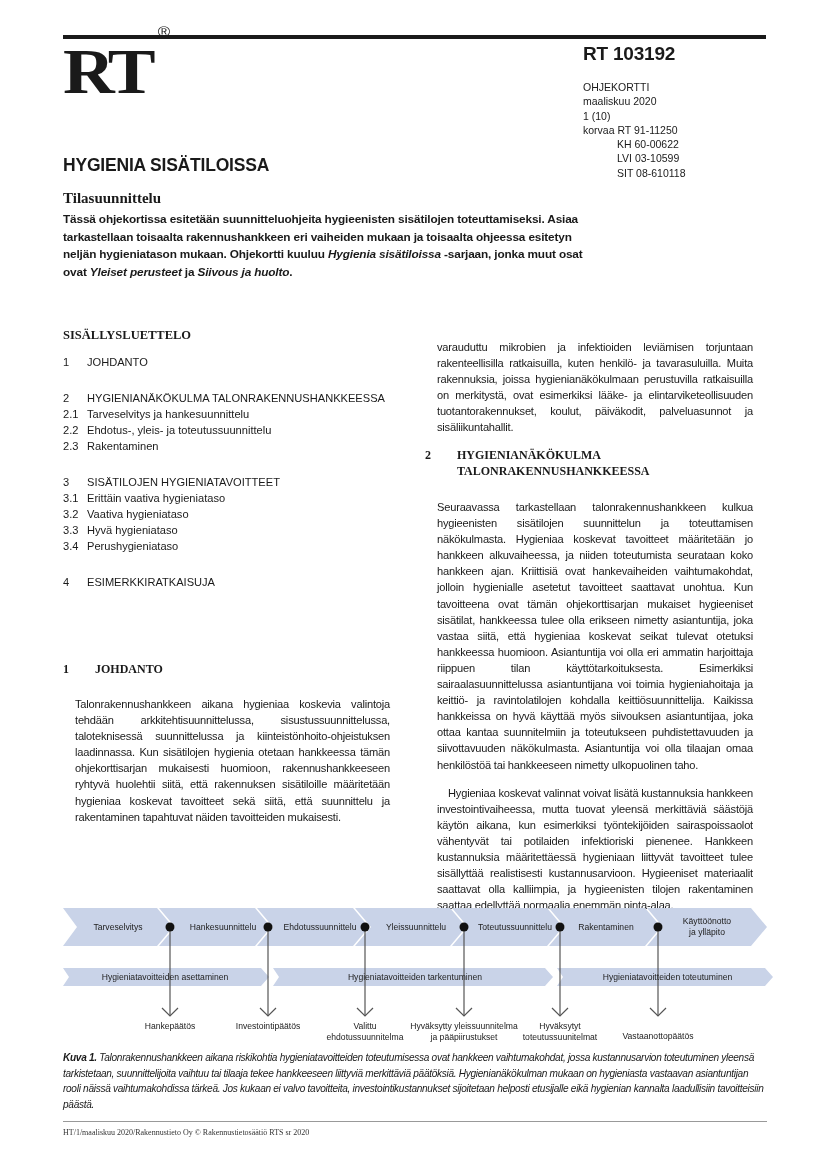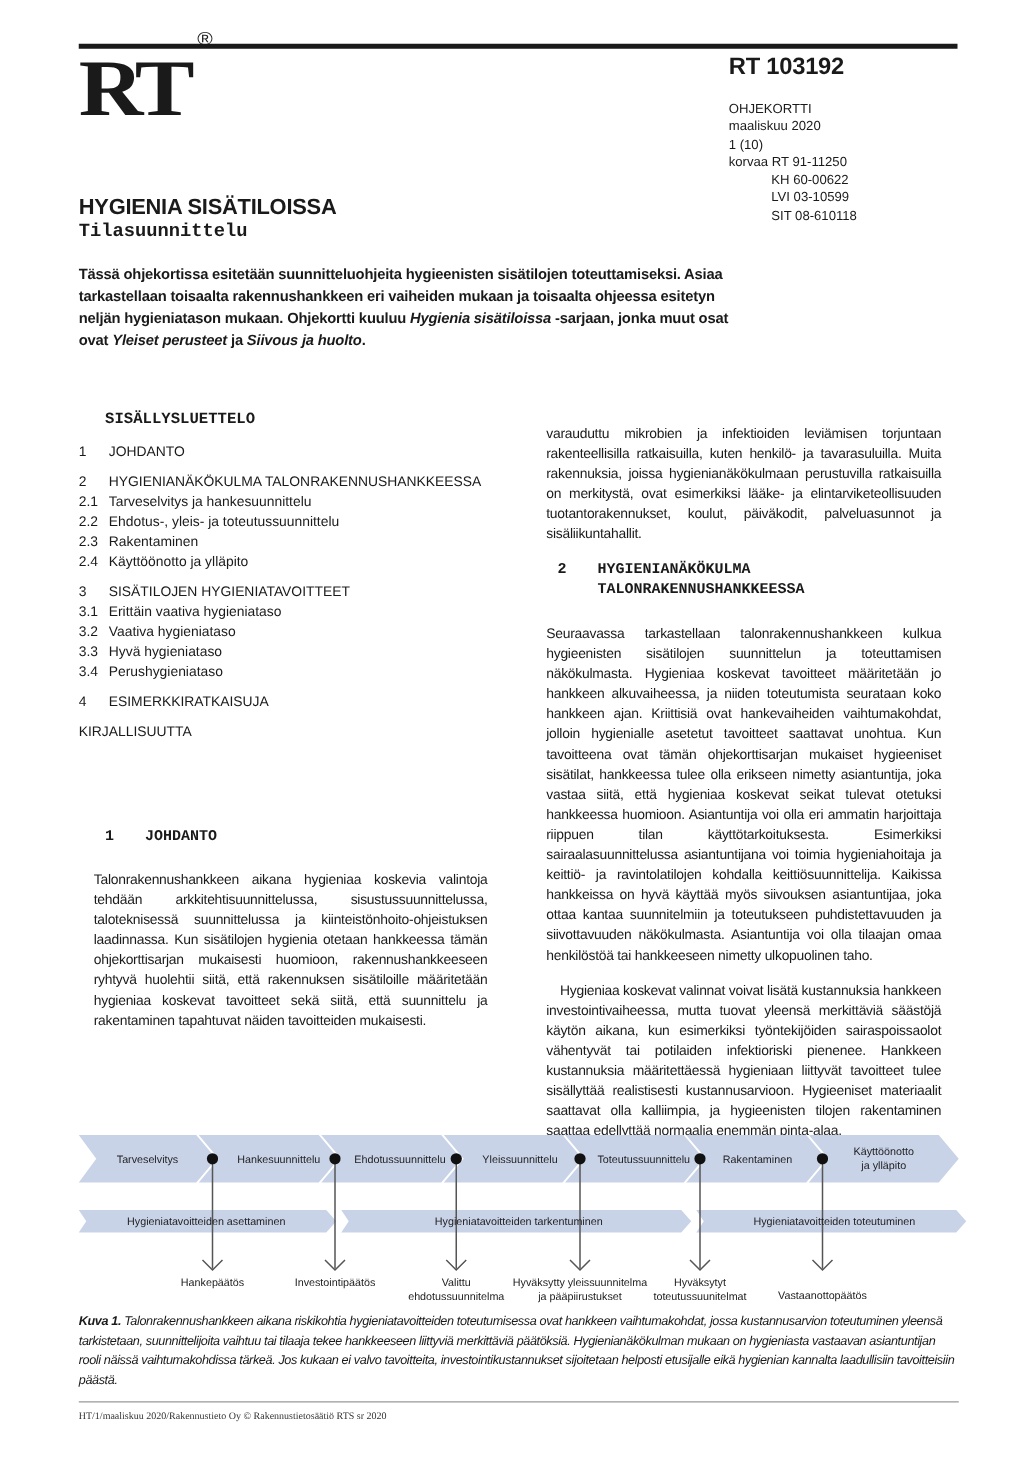--- a/index.html
+++ b/index.html
@@ -6,32 +6,32 @@
   body{width:827px;height:1169px;position:relative;overflow:hidden;font-family:"DejaVu Sans Condensed","Liberation Sans",sans-serif;color:#1a1a1a;}
   .abs{position:absolute;}
   .topline{left:63px;top:35px;width:703px;height:4px;background:#1a1a1a;}
   .logo{left:63px;top:38px;font-family:"Liberation Serif",serif;font-weight:bold;font-size:64px;line-height:56px;letter-spacing:-4px;color:#1a1a1a;transform:scaleX(1.12);transform-origin:left;}
   .logo sup{font-size:15px;font-family:"Liberation Sans",sans-serif;font-weight:normal;letter-spacing:0;position:relative;top:-34px;margin-left:6px;}
   .docno{left:583px;top:43px;font-size:19px;font-weight:bold;font-family:"Liberation Sans",sans-serif;letter-spacing:-0.2px;}
   .meta{left:583px;top:80px;font-size:10.5px;line-height:14.3px;font-family:"Liberation Sans",sans-serif;}
   .meta div{white-space:nowrap;}
   .meta .ind{padding-left:34px;}
   .title{left:63px;top:155px;font-family:"Liberation Sans",sans-serif;font-weight:bold;font-size:17.5px;line-height:21px;letter-spacing:-0.2px;}
-  .subtitle{left:63px;top:176px;font-family:Liberation Mono, monospace;font-weight:bold;font-size:15px;line-height:20px;}
+  .subtitle{left:63px;top:188px;font-family:Liberation Serif, serif;font-weight:bold;font-size:15px;line-height:20px;}
   .lead{left:63px;top:211px;width:530px;font-family:"Liberation Sans",sans-serif;font-weight:bold;font-size:11.8px;line-height:17.6px;letter-spacing:-0.15px;}
   .lead i{font-style:italic;}
   .col{font-family:"Liberation Sans",sans-serif;font-size:11.1px;line-height:16.1px;letter-spacing:-0.2px;text-align:justify;}
   .colL{left:63px;width:339px;}
   .colR{left:425px;width:340px;}
-  .h2{font-family:Liberation Mono, monospace;font-weight:bold;font-size:12px;line-height:16px;margin-left:21px;}
+  .h2{font-family:Liberation Serif, serif;font-weight:bold;font-size:12px;line-height:16px;}
   .h2 .num{display:inline-block;width:32px;}
   .toc{left:63px;top:354px;font-family:"Liberation Sans",sans-serif;font-size:11.1px;line-height:16px;}
   .toc .row{white-space:nowrap;}
   .toc .num{display:inline-block;width:24px;}
-  .toc .gap{margin-top:8px;}
+  .toc .gap{margin-top:20px;}
   p{margin:12px;}
   .indent{text-indent:11px;}
   .caption{left:63px;top:1050px;width:704px;font-family:"Liberation Sans",sans-serif;font-style:italic;font-size:10.1px;line-height:15.6px;letter-spacing:-0.3px;}
   .caption b{font-style:italic;}
   .footline{left:63px;top:1121px;width:704px;height:1px;background:#999;}
   .footer{left:63px;top:1128px;font-family:Liberation Serif, serif;font-size:8px;color:#333;white-space:nowrap;}
   .diagram{left:55px;top:900px;width:725px;height:145px;}
   .dlabel{position:absolute;font-family:"Liberation Sans",sans-serif;font-size:8.6px;line-height:11px;color:#222;text-align:center;white-space:nowrap;}
 </style>
 </head>
@@ -55,28 +55,26 @@
 
 <div class="abs lead"><span>Tässä ohjekortissa esitetään suunnitteluohjeita hygieenisten sisätilojen toteuttamiseksi. Asiaa tarkastellaan toisaalta rakennushankkeen eri vaiheiden mukaan ja toisaalta ohjeessa esitetyn neljän hygieniatason mukaan. Ohjekortti kuuluu </span><i>Hygienia sisätiloissa</i><span> -sarjaan, jonka muut osat ovat </span><i>Yleiset perusteet</i><span> ja </span><i>Siivous ja huolto</i><span>.</span></div>
 
 <div class="abs h2" style="left:63px;top:327px;font-size:12.5px;">SISÄLLYSLUETTELO</div>
 <div class="abs toc">
   <div class="row"><span class="num">1</span><span>JOHDANTO</span></div>
   <div class="row gap"><span class="num">2</span><span>HYGIENIANÄKÖKULMA TALONRAKENNUSHANKKEESSA</span></div>
   <div class="row"><span class="num">2.1</span><span>Tarveselvitys ja hankesuunnittelu</span></div>
   <div class="row"><span class="num">2.2</span><span>Ehdotus-, yleis- ja toteutussuunnittelu</span></div>
   <div class="row"><span class="num">2.3</span><span>Rakentaminen</span></div>
-  <div class="row"><span class="num">2.4</span><span>Käyttöönotto ja ylläpito</span></div>
   <div class="row gap"><span class="num">3</span><span>SISÄTILOJEN HYGIENIATAVOITTEET</span></div>
   <div class="row"><span class="num">3.1</span><span>Erittäin vaativa hygieniataso</span></div>
   <div class="row"><span class="num">3.2</span><span>Vaativa hygieniataso</span></div>
   <div class="row"><span class="num">3.3</span><span>Hyvä hygieniataso</span></div>
   <div class="row"><span class="num">3.4</span><span>Perushygieniataso</span></div>
   <div class="row gap"><span class="num">4</span><span>ESIMERKKIRATKAISUJA</span></div>
-  <div class="row gap"><span>KIRJALLISUUTTA</span></div>
 </div>
 
 <div class="abs h2" style="left:63px;top:661px;"><span class="num">1</span><span>JOHDANTO</span></div>
 <div class="abs col colL" style="top:684px;">
   <p>Talonrakennushankkeen aikana hygieniaa koskevia valintoja tehdään arkkitehtisuunnittelussa, sisustussuunnittelussa, taloteknisessä suunnittelussa ja kiinteistönhoito-ohjeistuksen laadinnassa. Kun sisätilojen hygienia otetaan hankkeessa tämän ohjekorttisarjan mukaisesti huomioon, rakennushankkeeseen ryhtyvä huolehtii siitä, että rakennuksen sisätiloille määritetään hygieniaa koskevat tavoitteet sekä siitä, että suunnittelu ja rakentaminen tapahtuvat näiden tavoitteiden mukaisesti.</p>
 </div>
 
 <div class="abs col colR" style="top:327px;">
   <p>varauduttu mikrobien ja infektioiden leviämisen torjuntaan rakenteellisilla ratkaisuilla, kuten henkilö- ja tavarasuluilla. Muita rakennuksia, joissa hygienianäkökulmaan perustuvilla ratkaisuilla on merkitystä, ovat esimerkiksi lääke- ja elintarviketeollisuuden tuotantorakennukset, koulut, päiväkodit, palveluasunnot ja sisäliikuntahallit.</p>
 </div>

